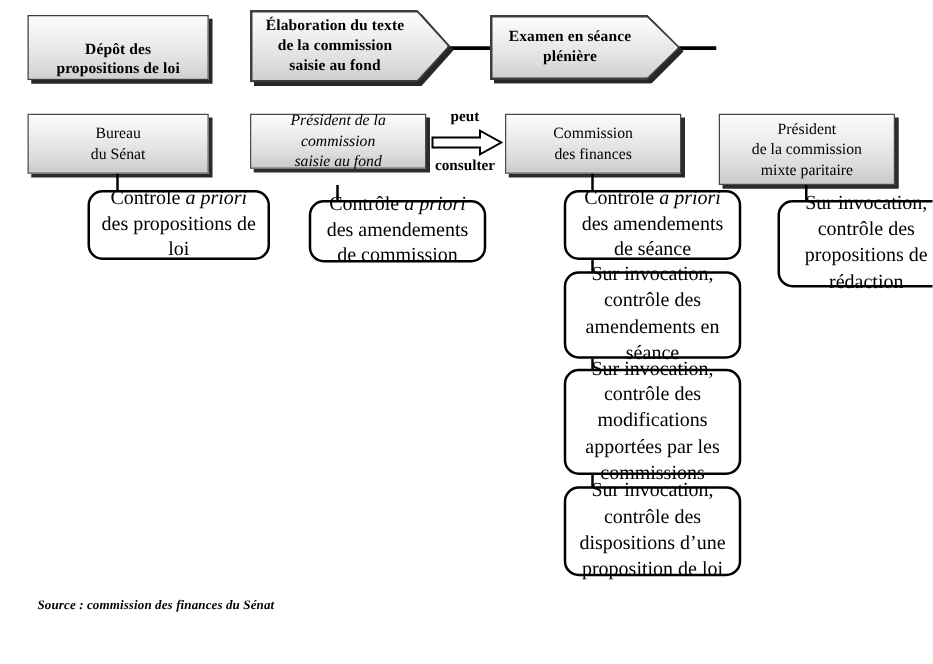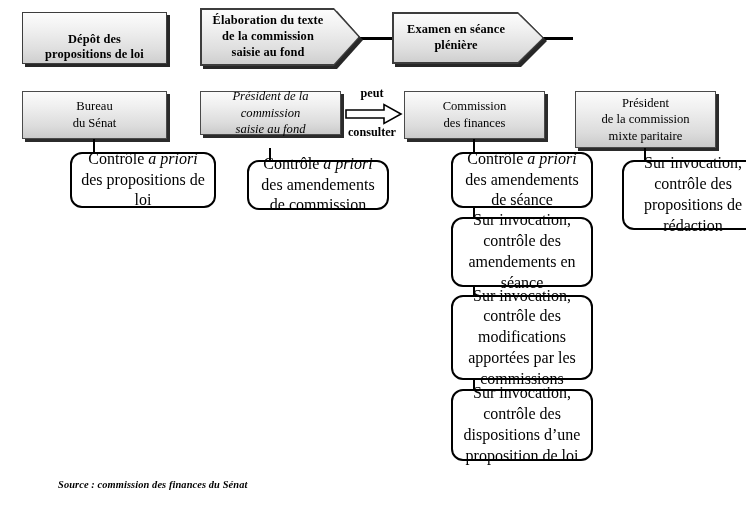--- a/index.html
+++ b/index.html
@@ -120,21 +120,20 @@
     white-space: nowrap;
   }
 
   
   .source {
     font-style: italic;
     font-weight: bold;
     font-size: 10.4px;
     letter-spacing: 0.1px;
     white-space: nowrap;
-    margin-left: 28px;
   }
 </style>
 </head>
 <body>
 
 <div id="canvas">
 
   <div class="abs h-conn" style="left:359px; top:37px; width:33px;"></div>
   <div class="abs h-conn" style="left:541px; top:37px; width:32px;"></div>
 

